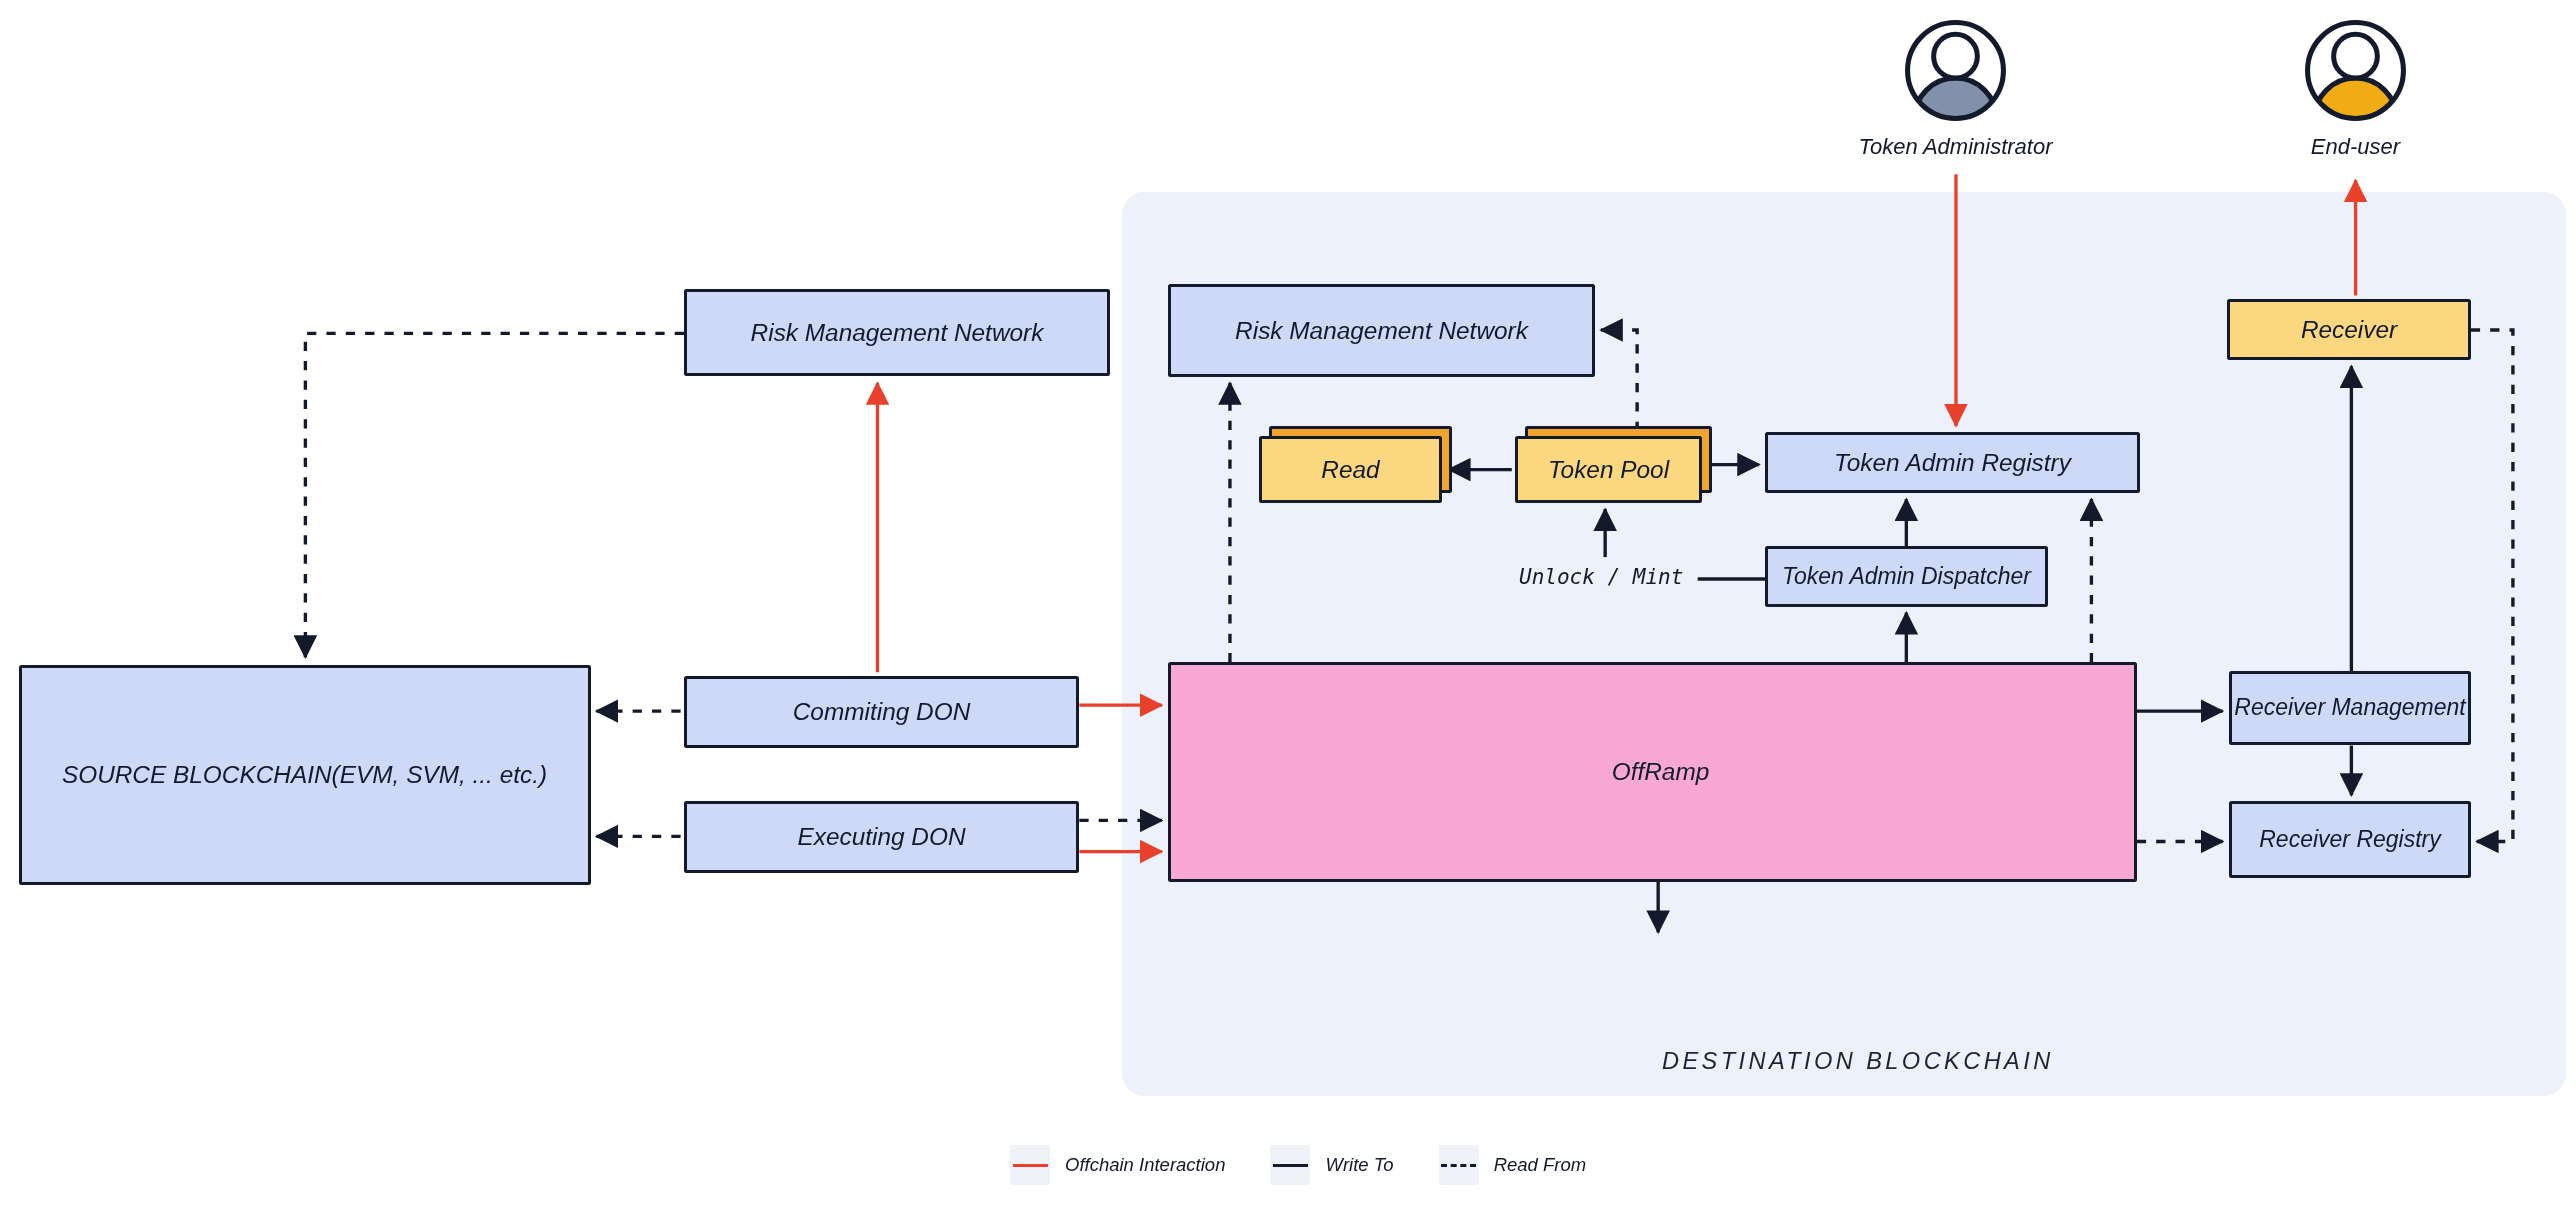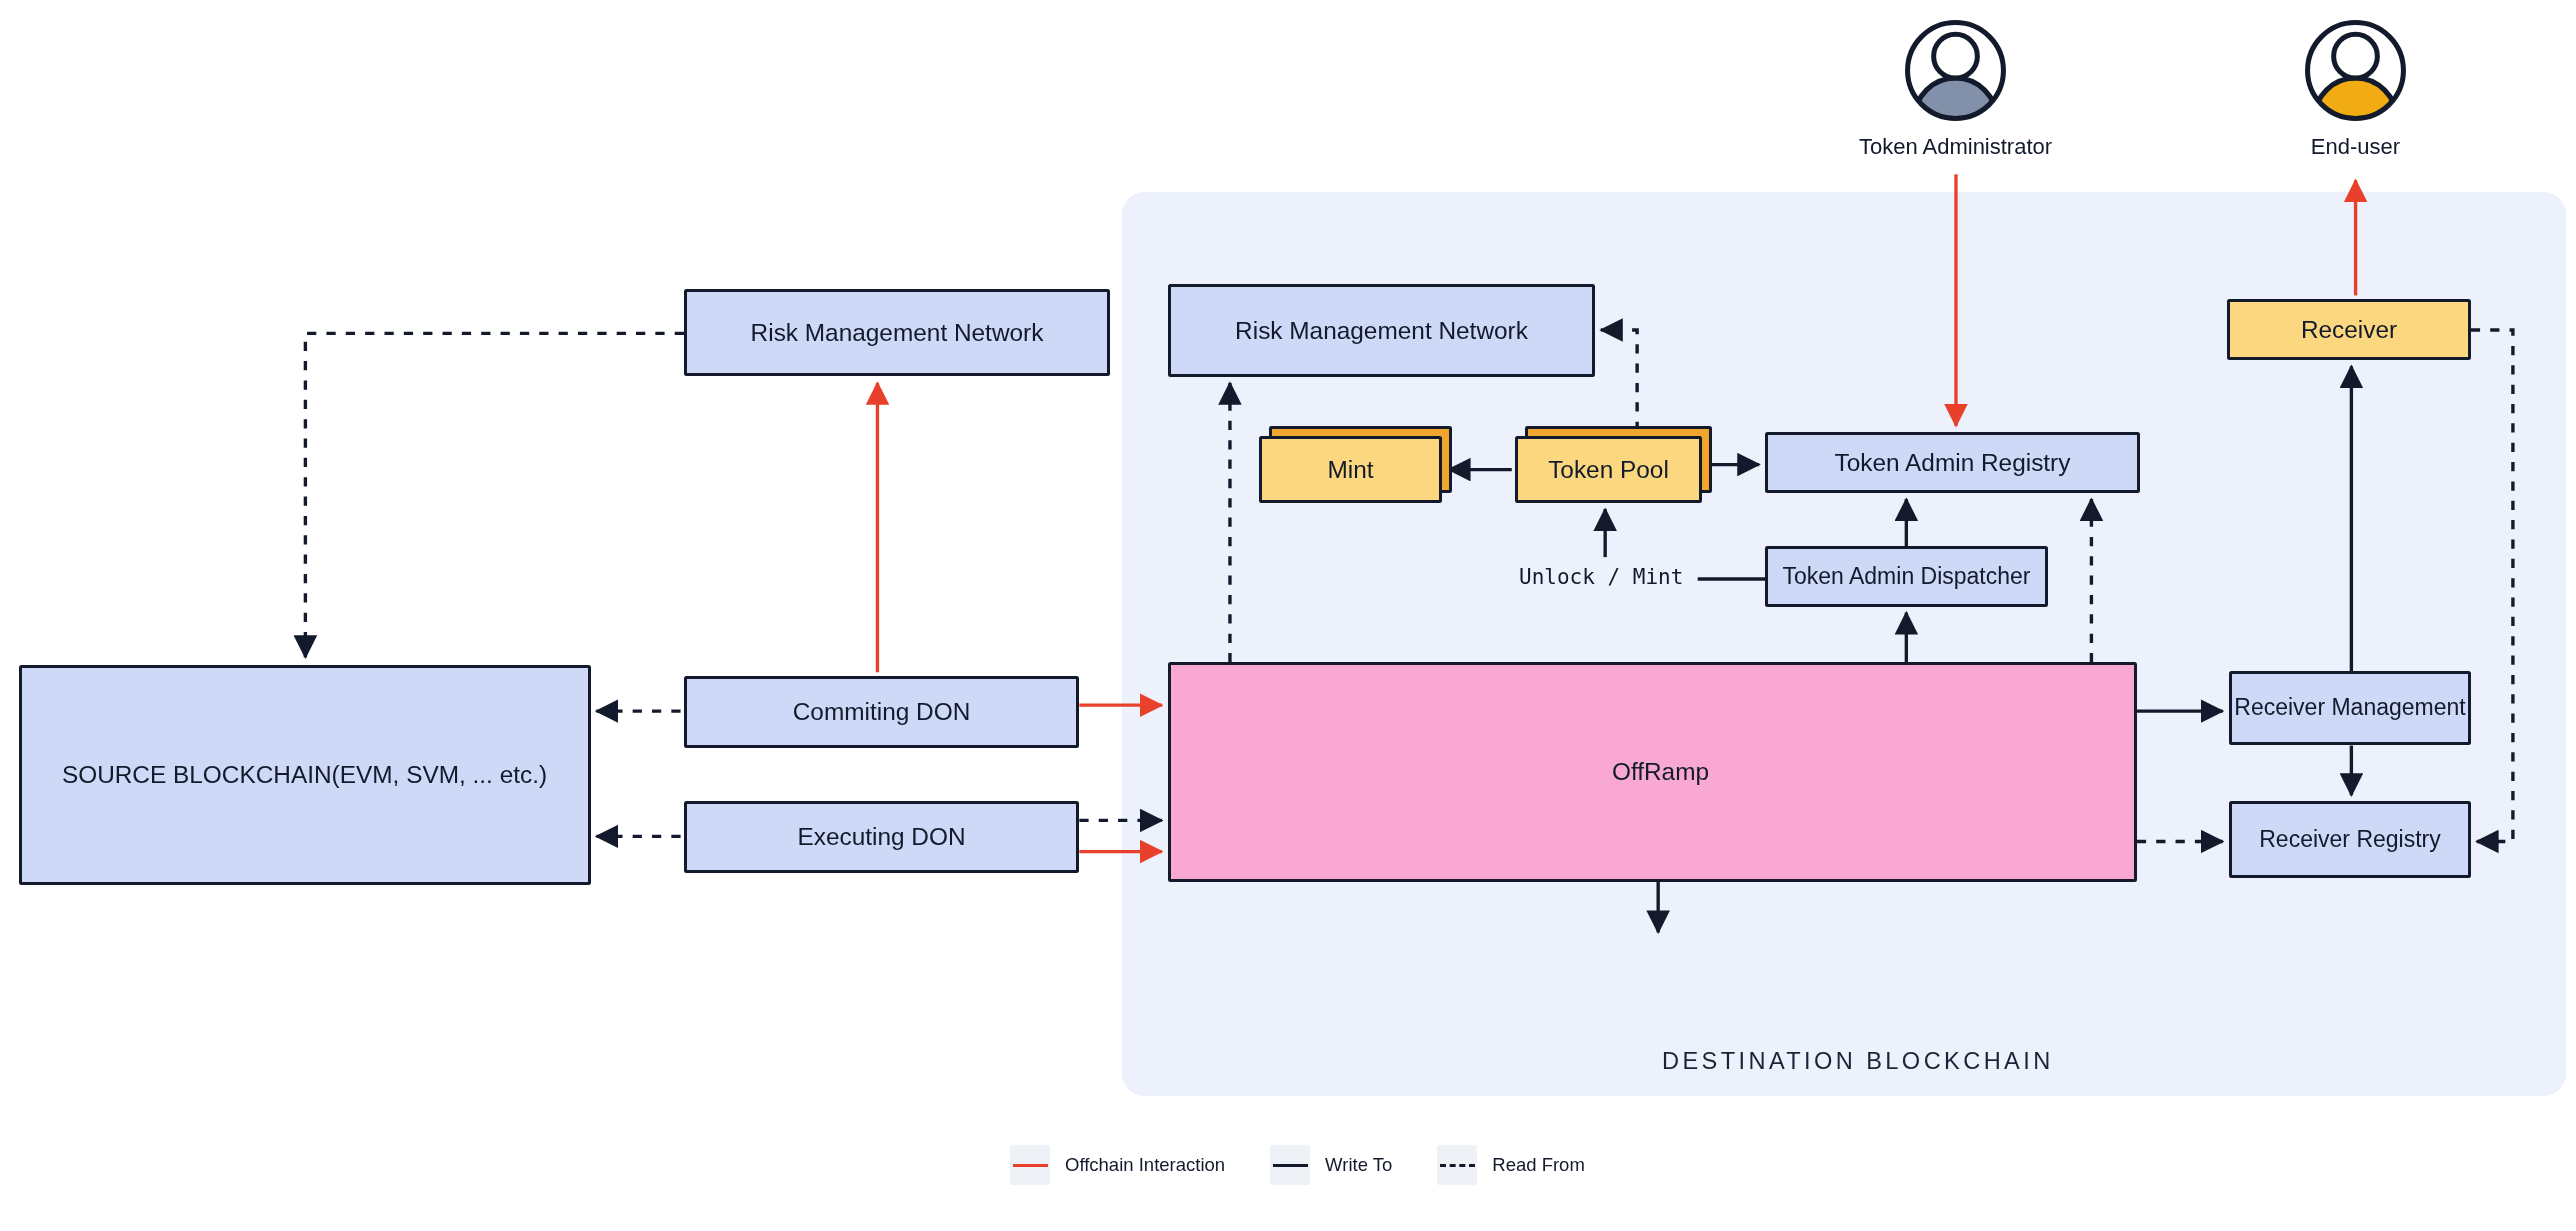--- a/index.html
+++ b/index.html
@@ -1,18 +1,18 @@
 <!DOCTYPE html>
 <html style="font-size:13.5px"><head>
 <meta charset="utf-8">
 <style>
   html,body{margin:0;padding:0;background:#ffffff;}
   #stage{
     position:relative;width:2576px;height:1232px;background:#ffffff;overflow:hidden;
-    font-family:"Liberation Sans", sans-serif;color:#121a2b;
+    font-family:"Liberation Sans", sans-serif;color:#121a2b;font-style:italic;
   }
   #dest-panel{
     position:absolute;left:1122px;top:192px;width:1444px;height:904px;
     background:#edf1fc;border-radius:22px;z-index:0;
   }
   #edges{position:absolute;left:0;top:0;z-index:1;}
   .box{
     position:absolute;box-sizing:border-box;border:3.4px solid #121a2b;border-radius:2.5px;
     background:#cdd9f7;display:flex;align-items:center;justify-content:center;
     font-size:24.4px;line-height:1.3;text-align:center;z-index:2;color:#121a2b;
@@ -130,21 +130,21 @@
 
   <div class="box" style="left:684px;top:289px;width:426px;height:87px;">Risk Management Network</div>
 
   <div class="box" style="left:684px;top:676px;width:395px;height:72px;">Commiting DON</div>
 
   <div class="box" style="left:684px;top:801px;width:395px;height:72px;">Executing DON</div>
 
   <div class="box" style="left:1168px;top:284px;width:427px;height:93px;">Risk Management Network</div>
 
   <div class="stack-back" style="left:1269px;top:426px;width:183px;height:67px;"></div>
-  <div class="box yellow" style="left:1259px;top:436px;width:183px;height:67px;">Mint</div>
+  <div class="box yellow" style="left:1259px;top:436px;width:183px;height:67px;">Read</div>
 
   <div class="stack-back" style="left:1525px;top:426px;width:187px;height:67px;"></div>
   <div class="box yellow" style="left:1515px;top:436px;width:187px;height:67px;">Token Pool</div>
 
   <div class="box" style="left:1765px;top:432px;width:375px;height:61px;">Token Admin Registry</div>
 
   <div class="box" style="left:1765px;top:546px;width:283px;height:61px;font-size:23px;">Token Admin Dispatcher</div>
 
   <div class="edge-label-mono" style="left:1519px;top:565px;">Unlock / Mint</div>
 

